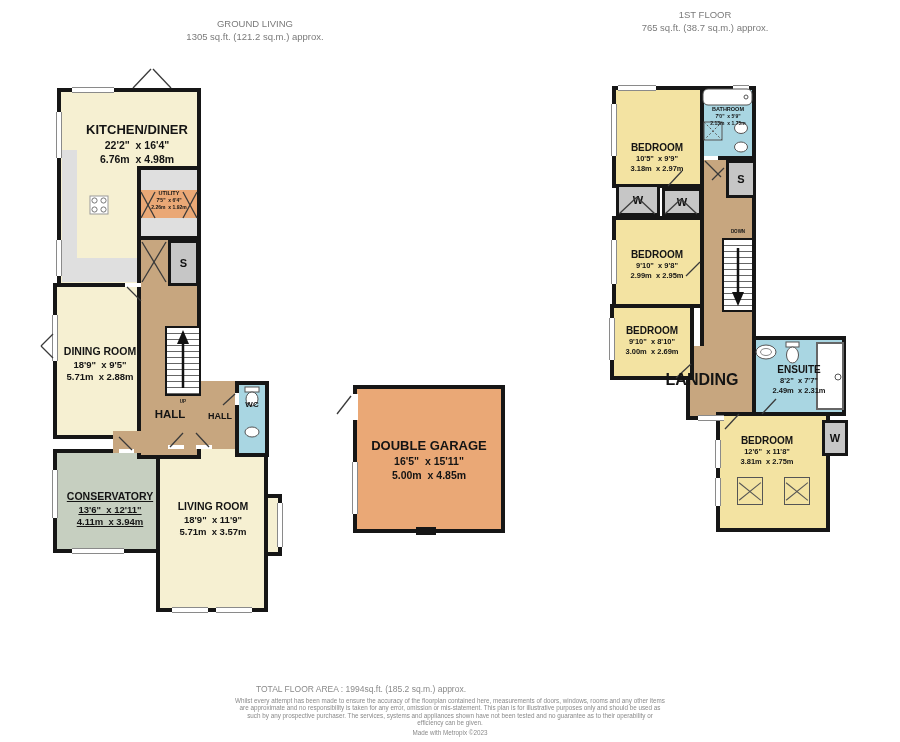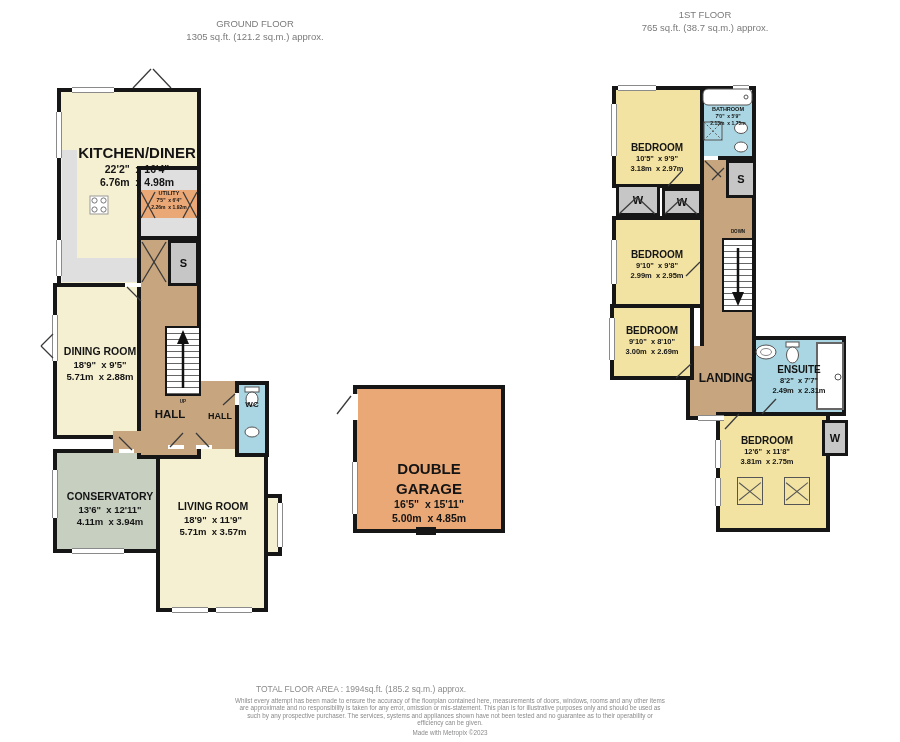--- a/index.html
+++ b/index.html
@@ -19,41 +19,41 @@
          border-top:1px solid #8a8a8a;border-bottom:1px solid #8a8a8a;}
   .win-v{position:absolute;box-sizing:border-box;width:6px;background:#fff;
          border-left:1px solid #8a8a8a;border-right:1px solid #8a8a8a;}
   .gap{position:absolute;background:#fff;}
   .xbox{position:absolute;box-sizing:border-box;border:1.5px solid #555;}
   .xbox::before,.xbox::after{content:"";position:absolute;left:-8%;top:50%;width:116%;height:0;
          border-top:1px solid #555;}
   .xbox::before{transform:rotate(39deg);} .xbox::after{transform:rotate(-39deg);}
   .lbl{position:absolute;text-align:center;font-weight:bold;color:#141414;line-height:1.3;}
   .lbl .l2,.lbl .l3{white-space:pre;}
-  .lbl.lg .l1{font-size:15px;margin-top:21px;} .lbl.lg .l2,.lbl.lg .l3{font-size:10.5px;}
+  .lbl.lg .l1{font-size:13px;} .lbl.lg .l2,.lbl.lg .l3{font-size:10.5px;}
   .lbl.md .l1{font-size:10.5px;} .lbl.md .l2,.lbl.md .l3{font-size:9.5px;}
   .lbl.sm .l1{font-size:10px;}    .lbl.sm .l2,.lbl.sm .l3{font-size:7.5px;}
   .lbl.xs .l1{font-size:5.5px;}  .lbl.xs .l2,.lbl.xs .l3{font-size:5px;}
   .tag{position:absolute;font-weight:bold;color:#141414;text-align:center;}
   .hdr{position:absolute;text-align:center;color:#7a7a7a;font-size:9.5px;line-height:1.35;}
   .foot-total{position:absolute;left:0;top:684px;width:722px;text-align:center;
               color:#8a8a8a;font-size:8.5px;}
   .foot-disc{position:absolute;left:235px;top:697px;width:430px;text-align:center;
              color:#8a8a8a;font-size:6.3px;line-height:1.18;}
   .foot-credit{position:absolute;left:0;top:729px;width:900px;text-align:center;
                color:#8a8a8a;font-size:6.3px;}
   svg.overlay{position:absolute;left:0;top:0;pointer-events:none;}
 </style>
 </head>
 <body>
 
 <div id="canvas">
 
   <div class="hdr" style="left:120px;top:18px;width:270px;">
-    <div>GROUND FLOOR</div>
+    <div>GROUND LIVING</div>
     <div>1305 sq.ft. (121.2 sq.m.) approx.</div>
   </div>
   <div class="hdr" style="left:570px;top:9px;width:270px;">
     <div>1ST FLOOR</div>
     <div>765 sq.ft. (38.7 sq.m.) approx.</div>
   </div>
 
   <div class="room cream" style="left:57px;top:88px;width:144px;height:200px;"></div>
   <div class="noborder lgray" style="left:62px;top:150px;width:15px;height:132px;"></div>
   <div class="noborder lgray" style="left:62px;top:258px;width:102px;height:24px;"></div>
@@ -225,21 +225,21 @@
   <div class="lbl xs" style="left:139px;top:190px;width:60px;">
     <div class="l1">UTILITY</div>
     <div class="l2">7'5"  x 6'4"</div>
     <div class="l3">2.26m  x 1.92m</div>
   </div>
   <div class="lbl md" style="left:55px;top:345px;width:90px;">
     <div class="l1">DINING ROOM</div>
     <div class="l2">18'9"  x 9'5"</div>
     <div class="l3">5.71m  x 2.88m</div>
   </div>
-  <div class="lbl md" style="left:55px;top:490px;width:110px;">
+  <div class="lbl md" style="left:55px;top:490px;width:110px;text-decoration:underline;">
     <div class="l1">CONSERVATORY</div>
     <div class="l2">13'6"  x 12'11"</div>
     <div class="l3">4.11m  x 3.94m</div>
   </div>
   <div class="lbl md" style="left:162px;top:500px;width:102px;">
     <div class="l1">LIVING ROOM</div>
     <div class="l2">18'9"  x 11'9"</div>
     <div class="l3">5.71m  x 3.57m</div>
   </div>
   <div class="lbl lg" style="left:363px;top:438px;width:132px;">
@@ -275,20 +275,20 @@
   <div class="lbl sm" style="left:754px;top:363px;width:90px;">
     <div class="l1">ENSUITE</div>
     <div class="l2">8'2"  x 7'7"</div>
     <div class="l3">2.49m  x 2.31m</div>
   </div>
   <div class="lbl sm" style="left:720px;top:434px;width:94px;">
     <div class="l1">BEDROOM</div>
     <div class="l2">12'6"  x 11'8"</div>
     <div class="l3">3.81m  x 2.75m</div>
   </div>
-  <div class="tag" style="left:687px;top:371px;width:78px;font-size:12px;">LANDING</div>
+  <div class="tag" style="left:663px;top:371px;width:78px;font-size:16px;">LANDING</div>
   <div class="tag" style="left:722px;top:229px;width:32px;font-size:4.5px;">DOWN</div>
 
   <div class="foot-total">TOTAL FLOOR AREA : 1994sq.ft. (185.2 sq.m.) approx.</div>
   <div class="foot-disc">Whilst every attempt has been made to ensure the accuracy of the floorplan contained here, measurements of doors, windows, rooms and any other items are approximate and no responsibility is taken for any error, omission or mis-statement. This plan is for illustrative purposes only and should be used as such by any prospective purchaser. The services, systems and appliances shown have not been tested and no guarantee as to their operability or efficiency can be given.</div>
   <div class="foot-credit">Made with Metropix ©2023</div>
 
 </div>
 
 </body></html>

